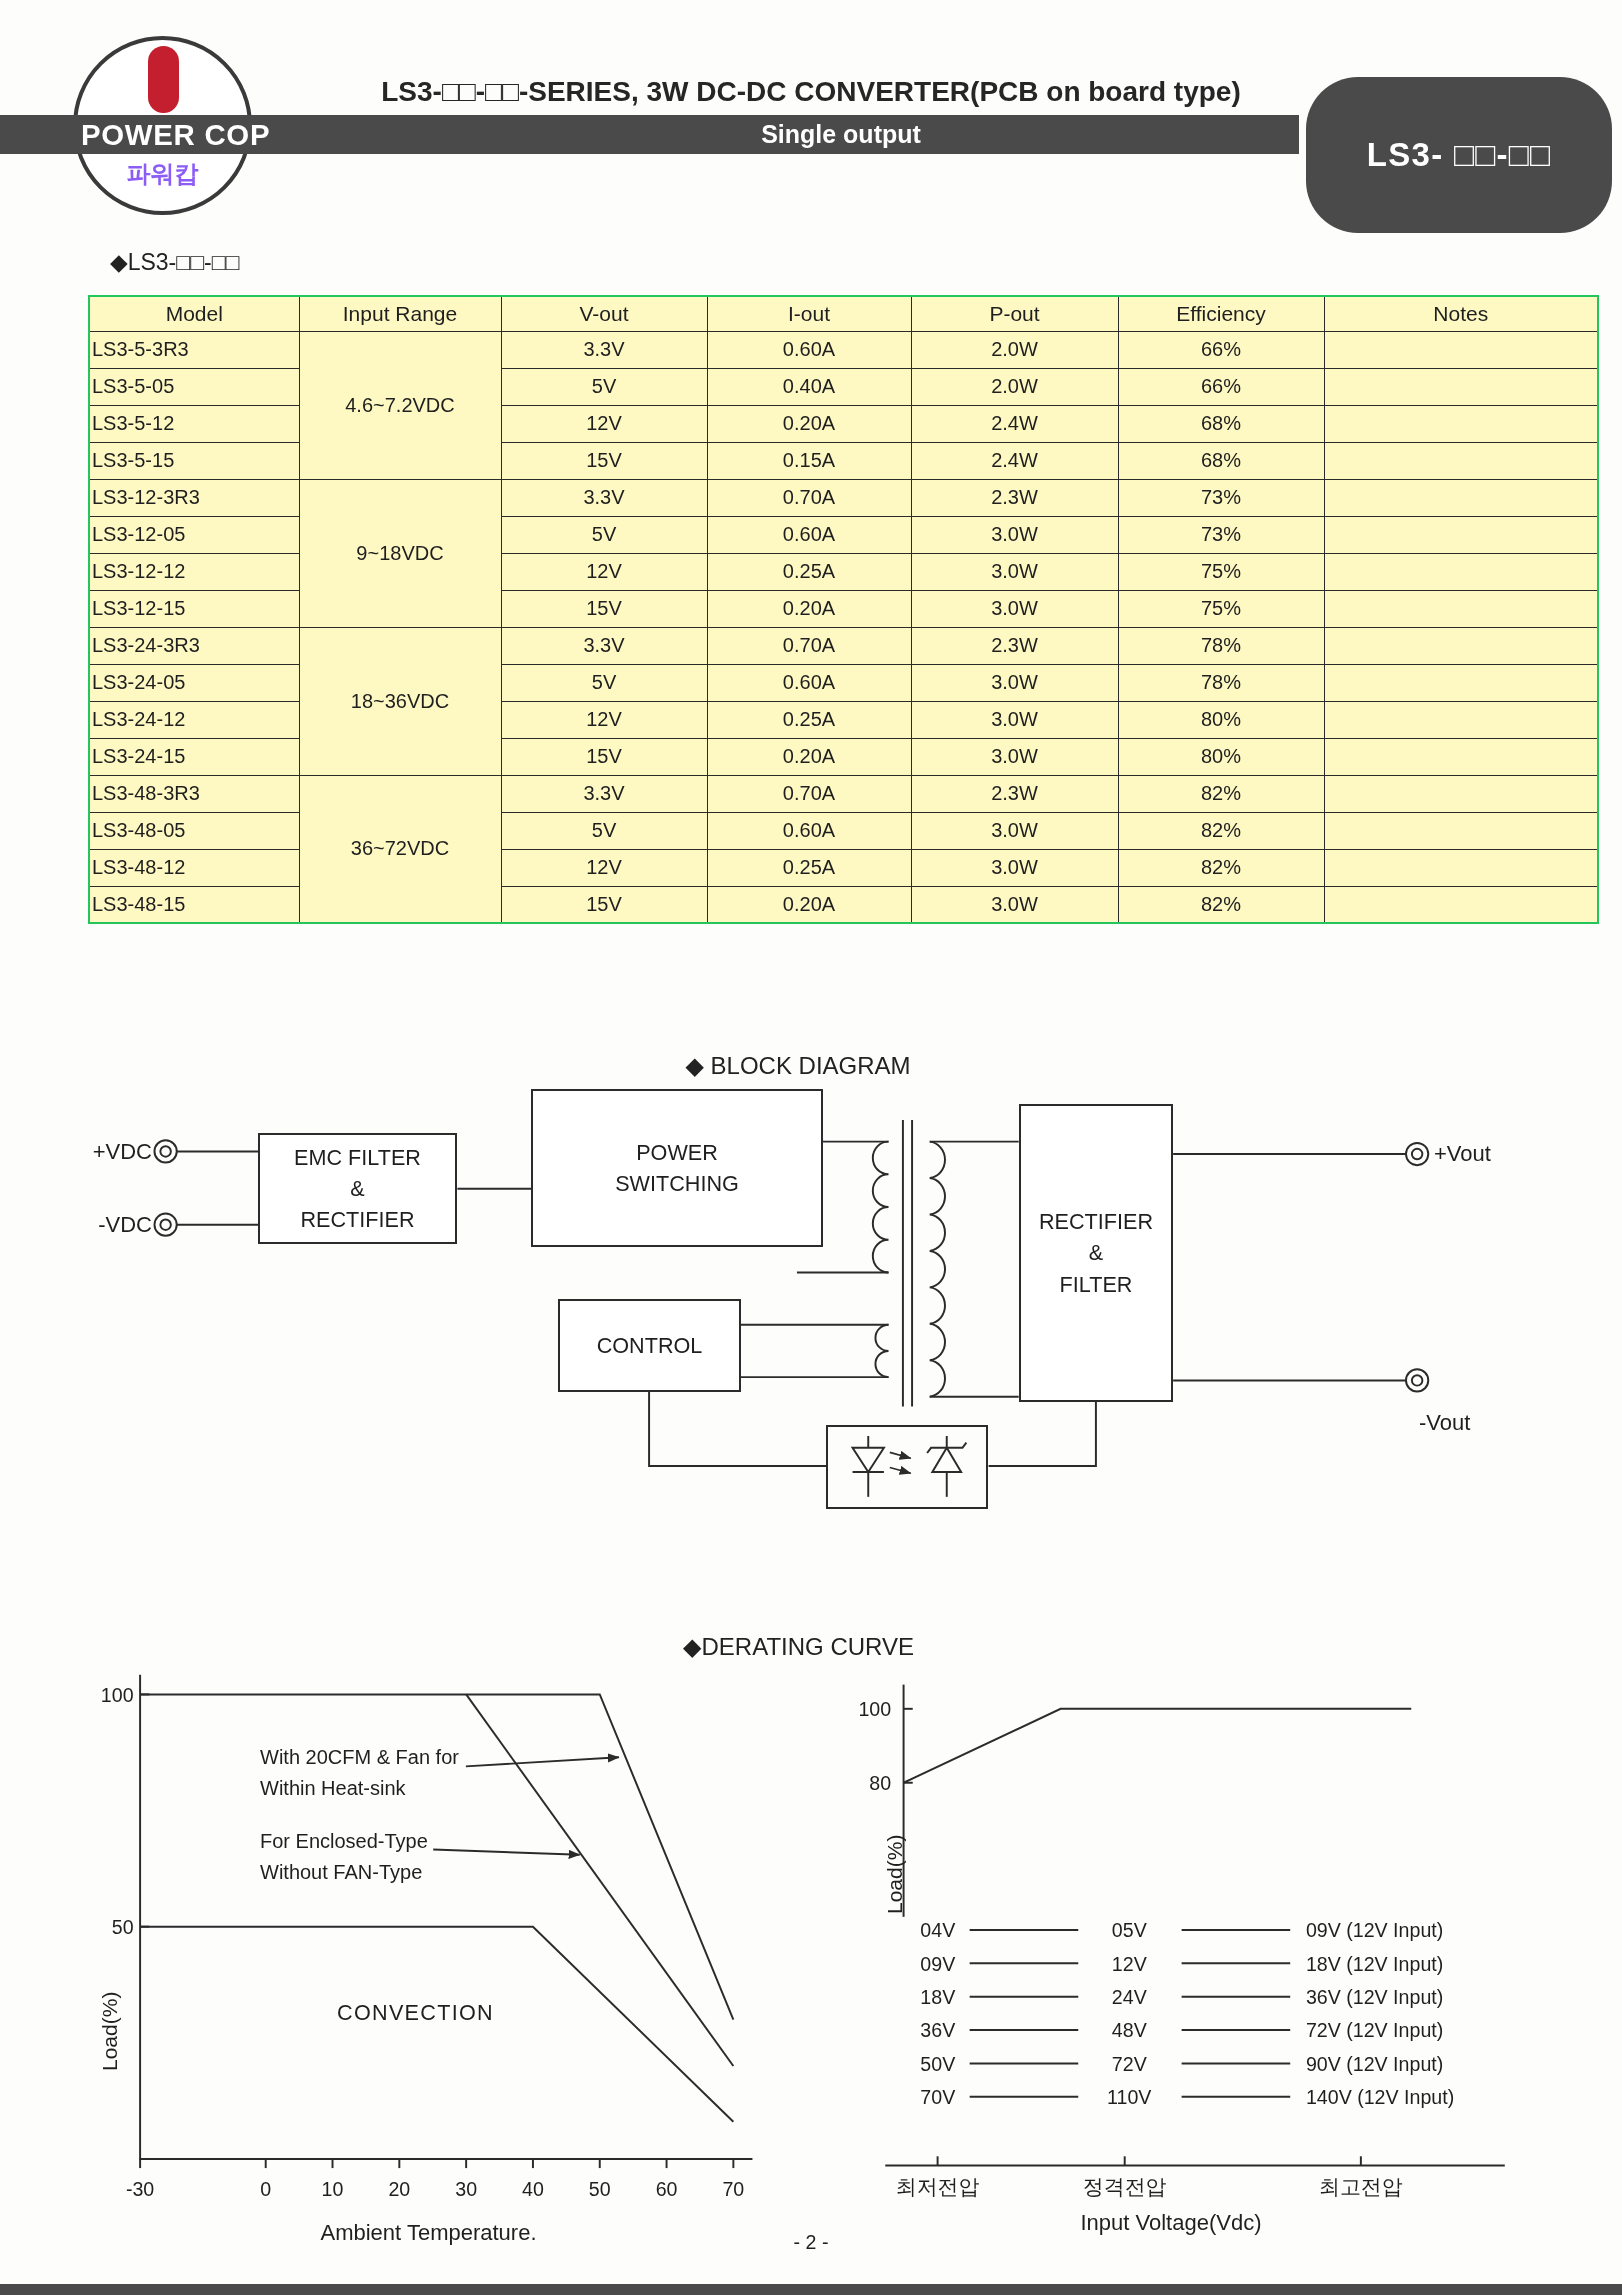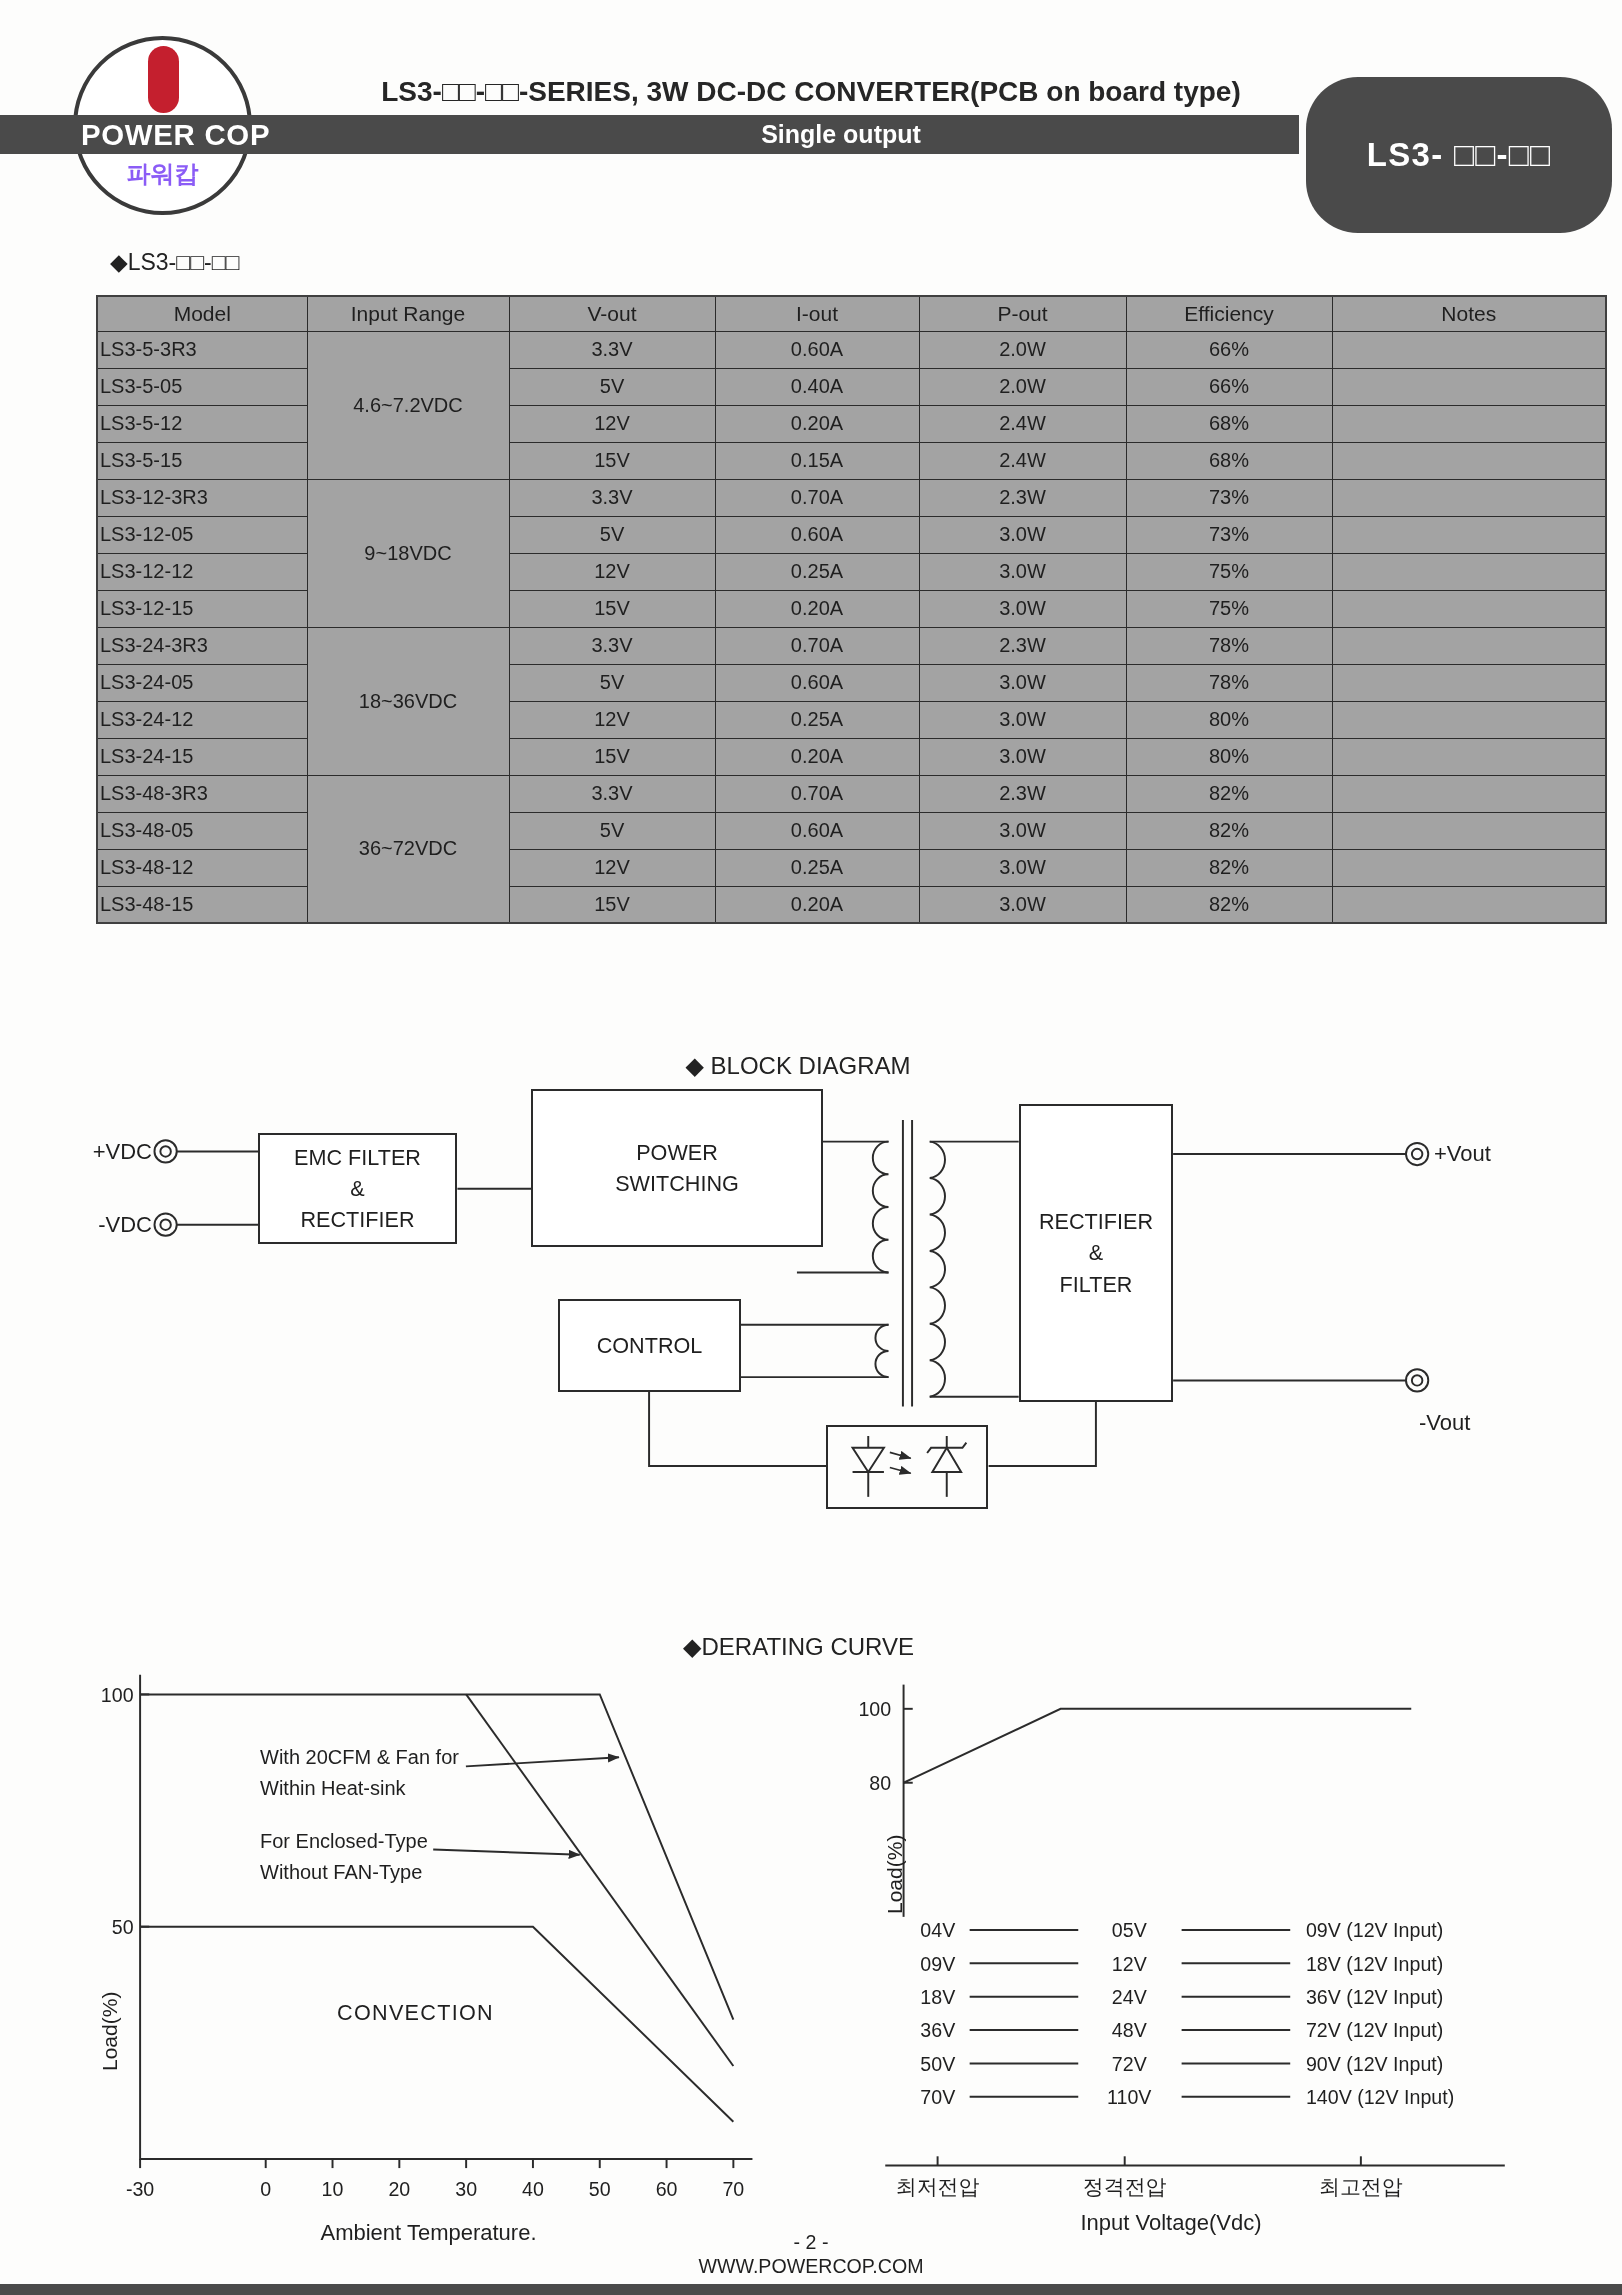--- a/index.html
+++ b/index.html
@@ -12,21 +12,21 @@
   .ktick{font-size:32px}
   .top-bar{position:absolute;left:0;top:115px;width:1299px;height:39px;background:#4a4a4a;z-index:2}
   .logo-circle{position:absolute;left:73px;top:36px;width:179px;height:179px;border:4.6px solid #3a3a3a;border-radius:50%;background:#fff;z-index:1}
   .logo-blob{position:absolute;left:148px;top:46px;width:31px;height:67px;background:#c41f2e;border-radius:17px;z-index:3}
   .brand{position:absolute;left:81px;top:118px;font-size:29.4px;font-weight:bold;color:#fff;z-index:3;white-space:nowrap;letter-spacing:0.7px}
   .brand-kr{position:absolute;left:73px;top:158px;width:179px;text-align:center;font-size:24px;font-weight:bold;color:#8b5cf6;z-index:3;font-family:"Liberation Sans",sans-serif}
   .doc-title{position:absolute;left:327px;top:76px;width:968px;text-align:center;font-size:28px;font-weight:bold;color:#262626;z-index:2;white-space:nowrap}
   .subtitle{position:absolute;left:671px;top:120px;width:340px;text-align:center;font-size:25px;font-weight:bold;color:#fff;z-index:3}
   .badge{position:absolute;left:1306px;top:77px;width:306px;height:156px;background:#4a4a4a;border-radius:52px;color:#fff;font-size:33px;font-weight:bold;display:flex;align-items:center;justify-content:center;z-index:2;letter-spacing:1.3px}
   .tbl-caption{position:absolute;left:110px;top:249px;font-size:23px;color:#222;z-index:2}
-  table.spec{position:absolute;left:96px;top:295px;width:1509px;border-collapse:collapse;table-layout:fixed;font-size:20px;z-index:2;background:#a3a3a3;color:#1f1f1f;border:2px solid #404040}
+  table.spec{position:absolute;left:88px;top:295px;width:1509px;border-collapse:collapse;table-layout:fixed;font-size:20px;z-index:2;background:#fef9c3;color:#1f1f1f;border:2px solid #22c55e}
   table.spec th,table.spec td{border:1.3px solid #2b2b2b;text-align:center;padding:0;overflow:hidden}
   table.spec th{height:35px;font-weight:normal;font-size:21px}
   table.spec td{height:37px}
   table.spec td.model{text-align:left;padding-left:2px}
   .sec-title{position:absolute;font-size:24px;color:#222;text-align:center;z-index:2;white-space:nowrap}
   .box{position:absolute;border:2px solid #2b2b2b;background:#fff;display:flex;align-items:center;justify-content:center;text-align:center;font-size:21.6px;line-height:1.45;white-space:pre-line;z-index:2}
   .io-label{position:absolute;font-size:22px;z-index:2;white-space:nowrap}
   .ann{position:absolute;font-size:20px;line-height:1.55;white-space:pre-line;z-index:2}
   .conv{position:absolute;font-size:21.6px;letter-spacing:1.3px;z-index:2}
   .vlabel{position:absolute;font-size:21px;transform:rotate(-90deg);transform-origin:left top;white-space:nowrap;z-index:2}
@@ -368,17 +368,16 @@
 Without FAN-Type</div>
   <div class="conv" style="left:337px;top:2000px;">CONVECTION</div>
 
   <div class="vlabel" style="left:98px;top:2071px;">Load(%)</div>
   <div class="xlabel" style="left:255px;top:2220px;width:347px;">Ambient Temperature.</div>
 
   <div class="vlabel" style="left:883px;top:1914px;">Load(%)</div>
   <div class="xlabel" style="left:1001px;top:2210px;width:340px;">Input Voltage(Vdc)</div>
 
   <div class="footer-line" style="top:2231px;">- 2 -</div>
-  <div class="footer-line" style="top:2255px;">WWW.POWERCOP.COM</div>
   <div class="bottom-bar"></div>
 
 </div>
 
 
 </body></html>

